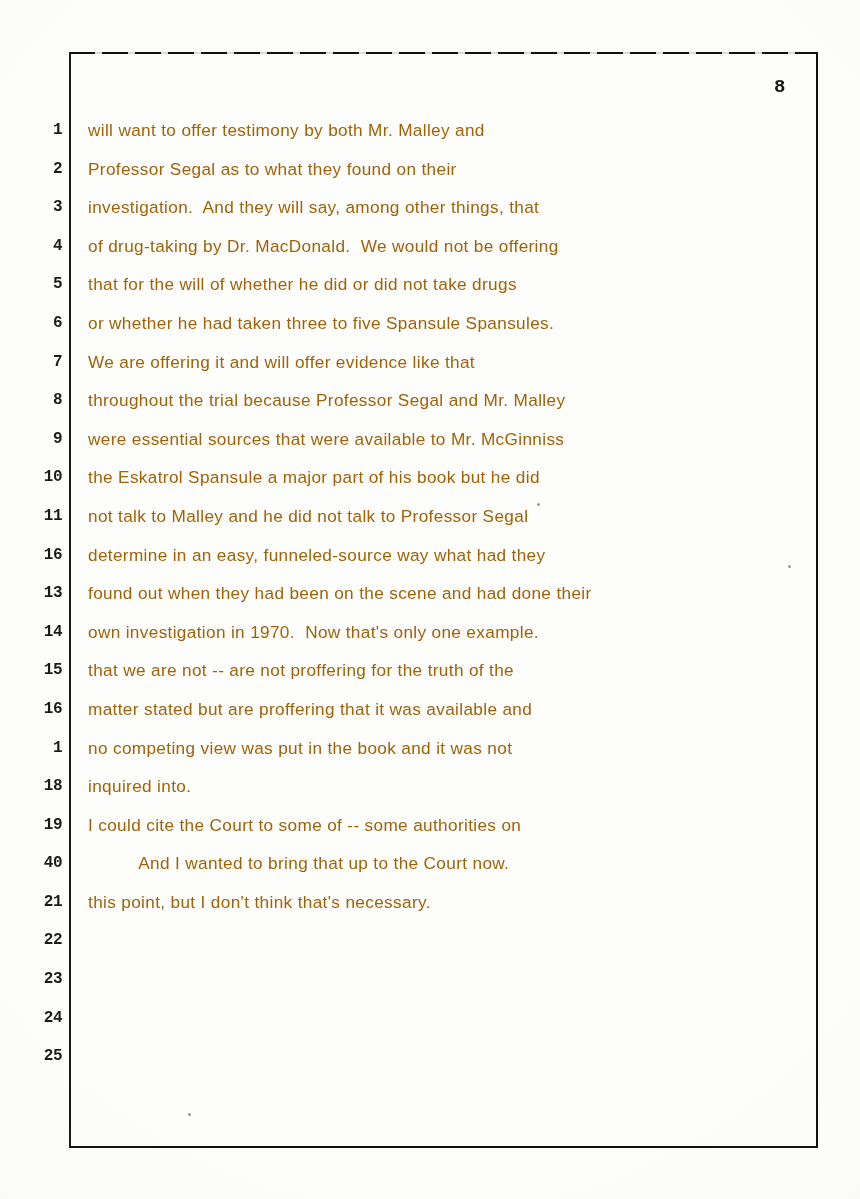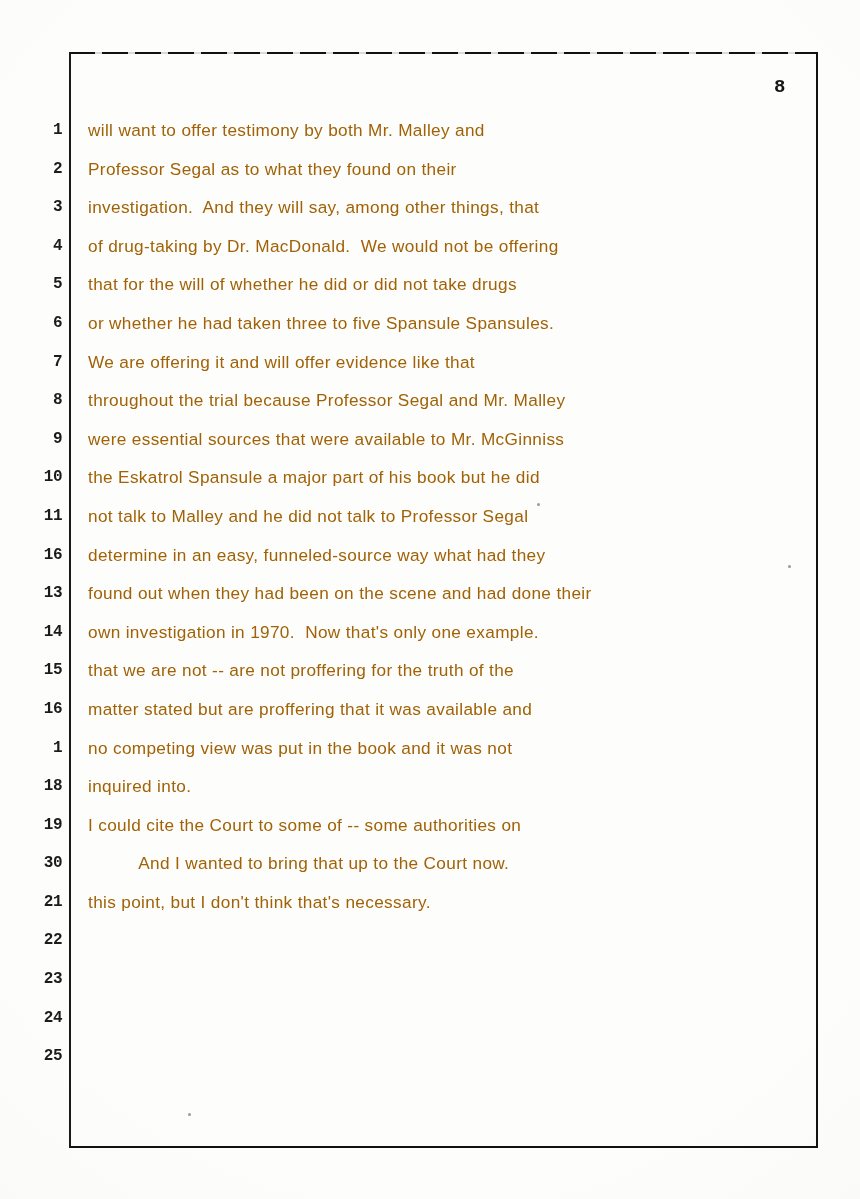--- a/index.html
+++ b/index.html
@@ -156,21 +156,21 @@
     <div class="line-number">10</div>
     <div class="line-number">11</div>
     <div class="line-number">16</div>
     <div class="line-number">13</div>
     <div class="line-number">14</div>
     <div class="line-number">15</div>
     <div class="line-number">16</div>
     <div class="line-number">1</div>
     <div class="line-number">18</div>
     <div class="line-number">19</div>
-    <div class="line-number">30</div>
+    <div class="line-number">40</div>
     <div class="line-number">21</div>
     <div class="line-number">22</div>
     <div class="line-number">23</div>
     <div class="line-number">24</div>
     <div class="line-number">25</div>
   </div>
 
   <div id="transcript-lines">
     <div class="transcript-line">will want to offer testimony by both Mr. Malley and</div>
     <div class="transcript-line">Professor Segal as to what they found on their</div>

